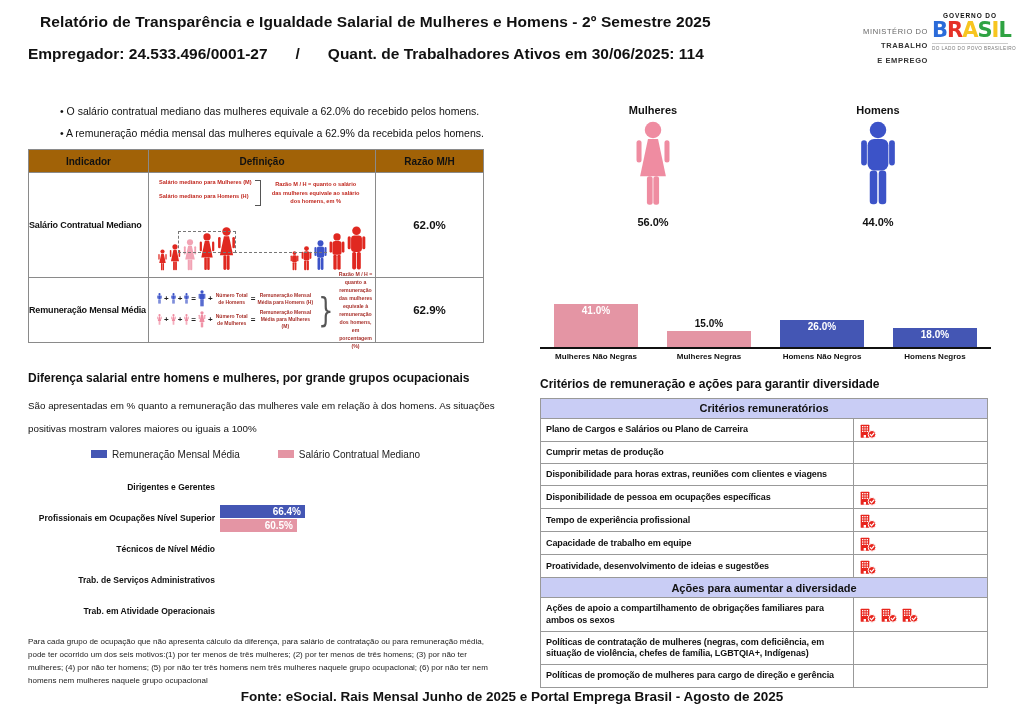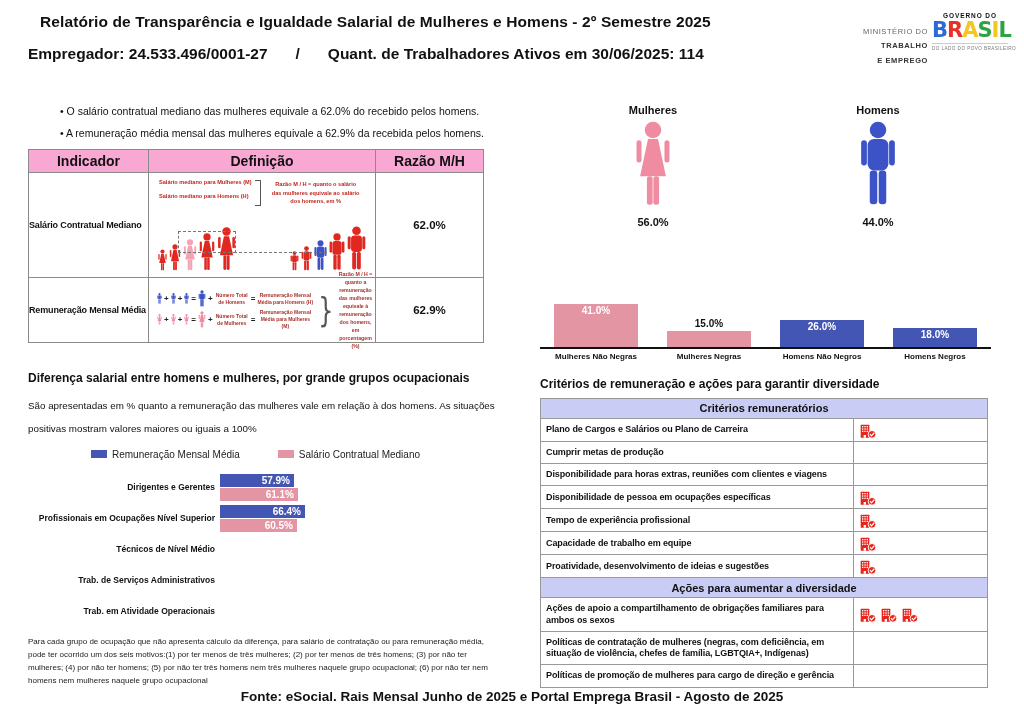--- a/index.html
+++ b/index.html
@@ -23,21 +23,21 @@
   .left-col{position:absolute;left:28px;top:96px;width:492px;}
   .right-col{position:absolute;left:540px;top:96px;width:470px;}
   .sec-title{font-size:12px;font-weight:bold;margin:0;line-height:1.15;}
 
   
   .bullets{margin:9px 0 0 32px;}
   .bullet{font-size:10.5px;margin-bottom:10px;color:#111;}
   .bullet::before{content:"• ";}
   .ind-table{border-collapse:collapse;margin-top:5px;width:455px;table-layout:fixed;}
   .ind-table td,.ind-table th{border:1px solid #8a8a8a;padding:0;vertical-align:middle;}
-  .ind-table th{background:#f9a8d4;font-size:14px;height:22px;font-weight:bold;}
+  .ind-table th{background:#a16207;font-size:10px;height:22px;font-weight:bold;}
   .ind-cell{font-size:9px;font-weight:bold;padding-left:4px;letter-spacing:-.15px;}
   .ind-cell.tall{line-height:2.7;}
   .ratio-cell{font-size:11.5px;font-weight:bold;text-align:center;}
   .r1{height:104px;} .r2{height:60px;}
 
   
   .def1{position:relative;height:104px;overflow:hidden;}
   .def1-top{display:flex;align-items:flex-start;padding:7px 2px 0 10px;}
   .def1-labels{font-size:5.6px;font-weight:bold;color:#c0281f;line-height:1;}
   .def1-labels div{margin-bottom:8px;}
@@ -298,28 +298,20 @@
           <span>Remuneração Mensal Média</span>
         </div>
         <div class="legend-item">
           <span class="swatch" style="background: rgb(228, 149, 164);"></span>
           <span>Salário Contratual Mediano</span>
         </div>
       </div>
     <div class="occ-chart">
         <div class="occ-row">
           <div class="occ-label">Dirigentes e Gerentes</div>
-          <div class="occ-bars">
-            <div class="occ-bar" style="width: 74px; background: rgb(68, 86, 180);">
-              <span>57.9%</span>
-            </div>
-            <div class="occ-bar" style="width: 78px; background: rgb(228, 149, 164);">
-              <span>61.1%</span>
-            </div>
-          </div>
         </div>
         <div class="occ-row">
           <div class="occ-label">Profissionais em Ocupações Nível Superior</div>
           <div class="occ-bars">
             <div class="occ-bar" style="width: 85px; background: rgb(68, 86, 180);">
               <span>66.4%</span>
             </div>
             <div class="occ-bar" style="width: 77px; background: rgb(228, 149, 164);">
               <span>60.5%</span>
             </div>

